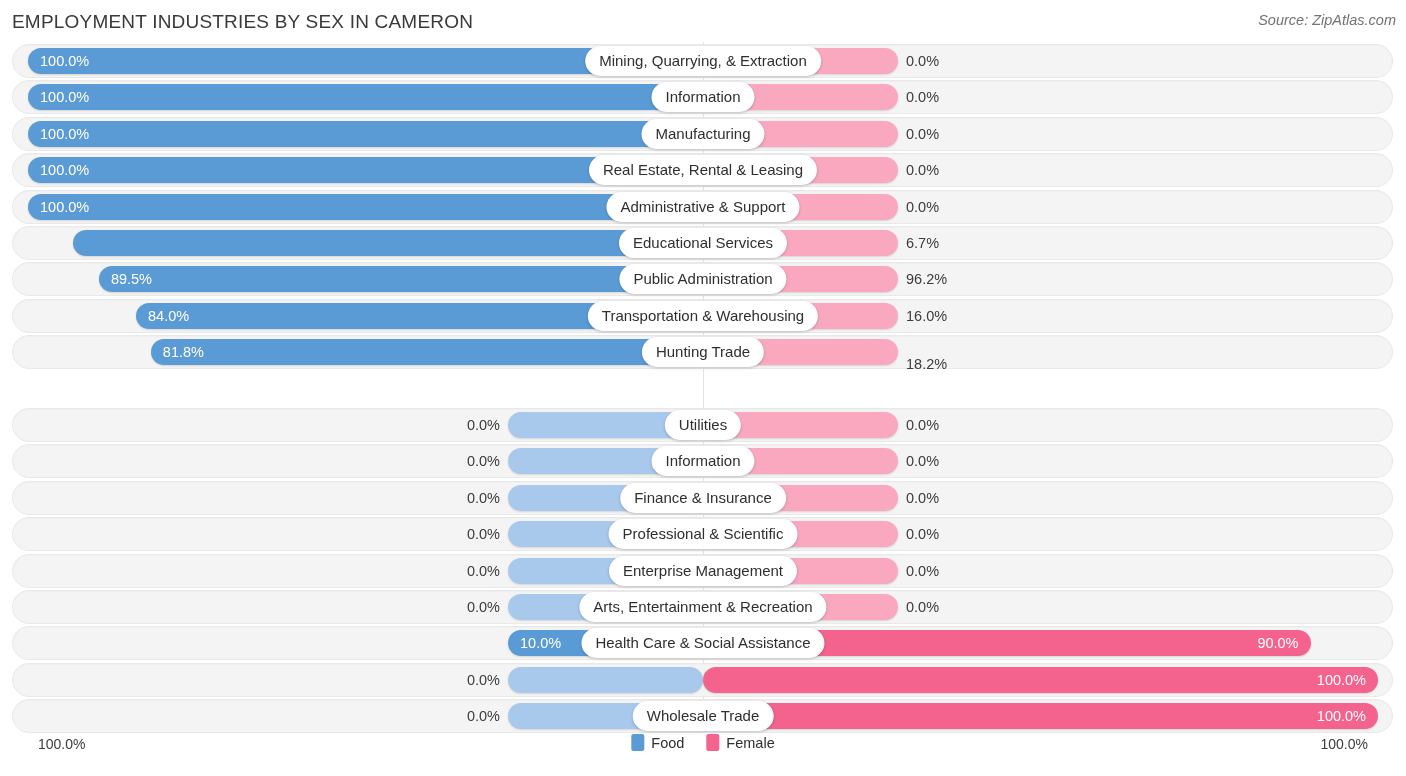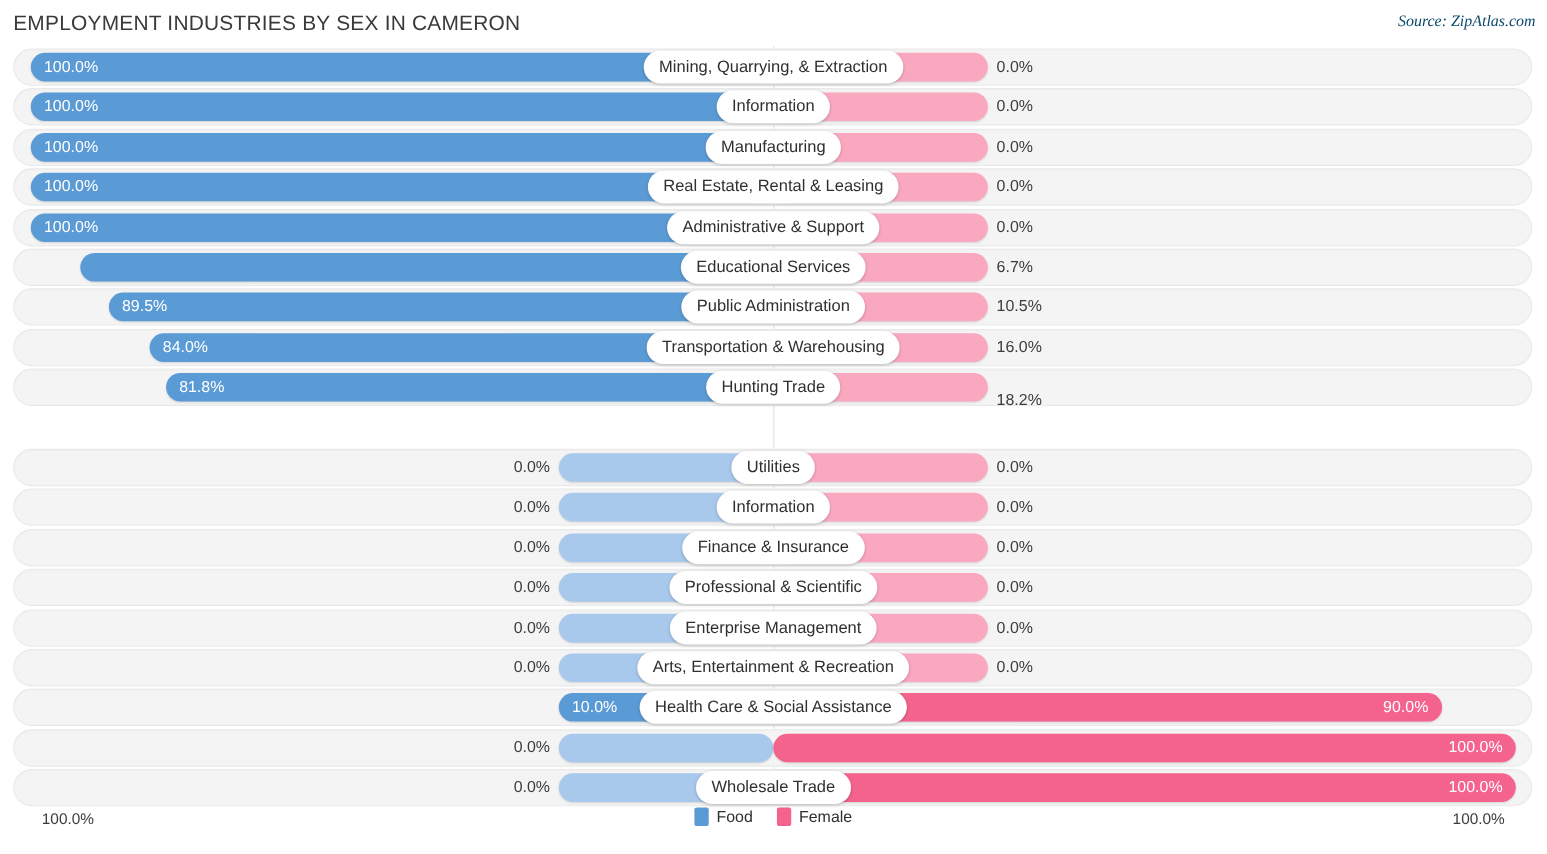--- a/index.html
+++ b/index.html
@@ -24,22 +24,22 @@
     color: #3a3a3a;
     letter-spacing: 0.2px;
     line-height: 24px;
   }
   .source {
     position: absolute;
     right: 10px;
     top: 12px;
     font-size: 14.5px;
     font-style: italic;
-    color: #0c4a6e;
-    font-family: Liberation Serif, serif;
+    color: #737373;
+    font-family: Liberation Sans, sans-serif;
   }
 
   
   .plot {
     position: relative;
     width: 1406px;
     height: 688px;
   }
 
   .row {
@@ -205,21 +205,21 @@
       <div class="bar-val val-in" style="left: 68px; margin-top: 44px;">93.3%</div>
       <div class="bar bar-female" style="width: 195px; background: rgb(249, 168, 192);"></div>
       <div class="bar-val val-out" style="left: 906px;">6.7%</div>
       <div class="pill">Educational Services</div>
     </div>
     <div class="row" style="top: 220.4px; text-decoration: underline;">
       <div class="track"></div>
       <div class="bar bar-male" style="width: 604.125px; background: rgb(91, 155, 213);"></div>
       <div class="bar-val val-in" style="left: 110.875px;">89.5%</div>
       <div class="bar bar-female" style="width: 195px; background: rgb(249, 168, 192);"></div>
-      <div class="bar-val val-out" style="left: 906px;">10.5%</div>
+      <div class="bar-val val-out" style="left: 906px;">96.2%</div>
       <div class="pill">Public Administration</div>
     </div>
     <div class="row" style="top: 256.8px;">
       <div class="track"></div>
       <div class="bar bar-male" style="width: 567px; background: rgb(91, 155, 213);"></div>
       <div class="bar-val val-in" style="left: 148px;">84.0%</div>
       <div class="bar bar-female" style="width: 195px; background: rgb(249, 168, 192);"></div>
       <div class="bar-val val-out" style="left: 906px;">16.0%</div>
       <div class="pill">Transportation &amp; Warehousing</div>
     </div>

